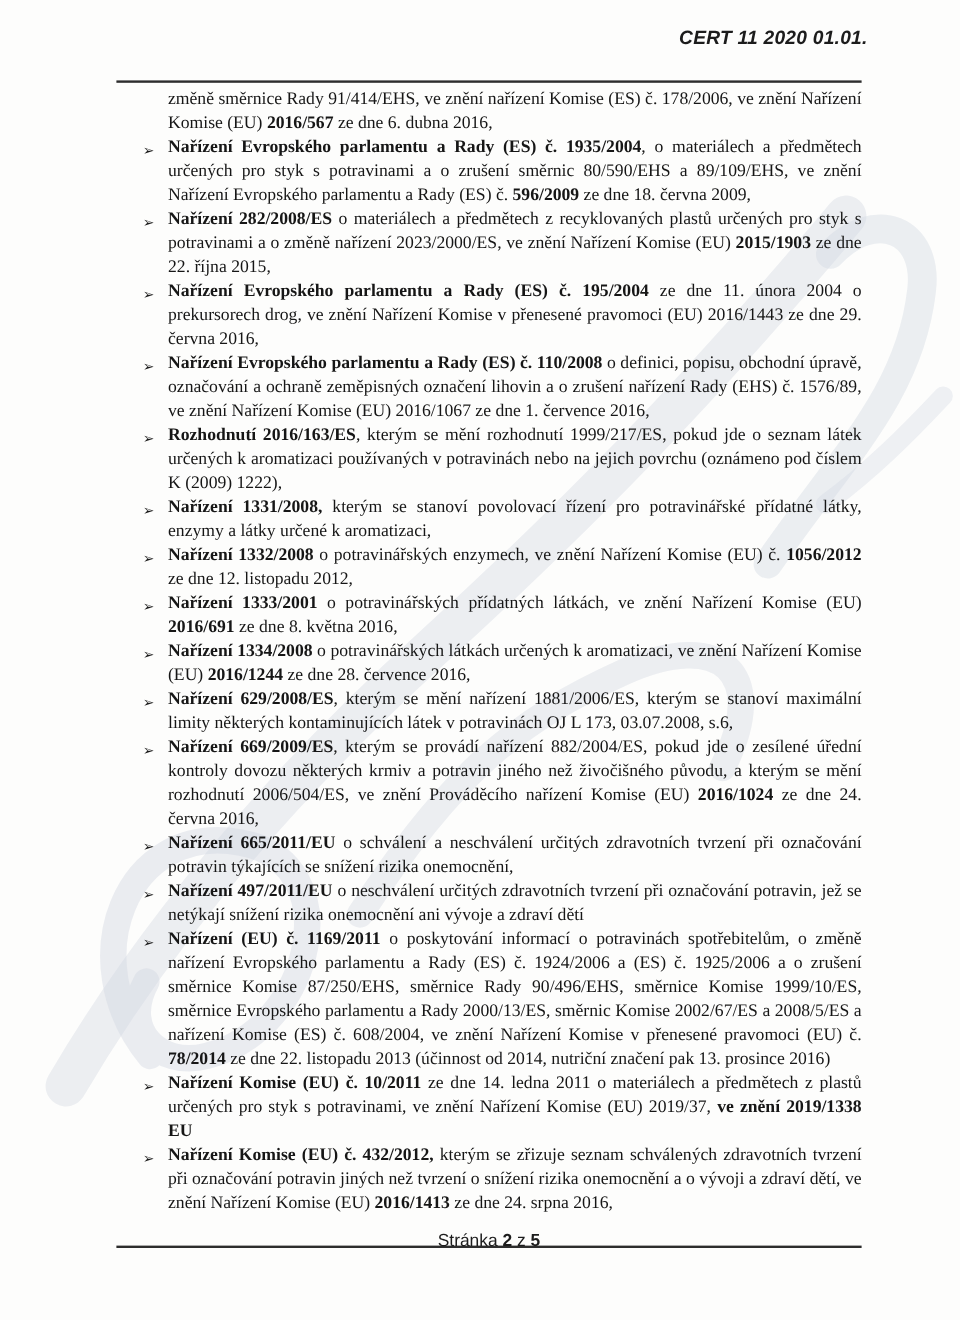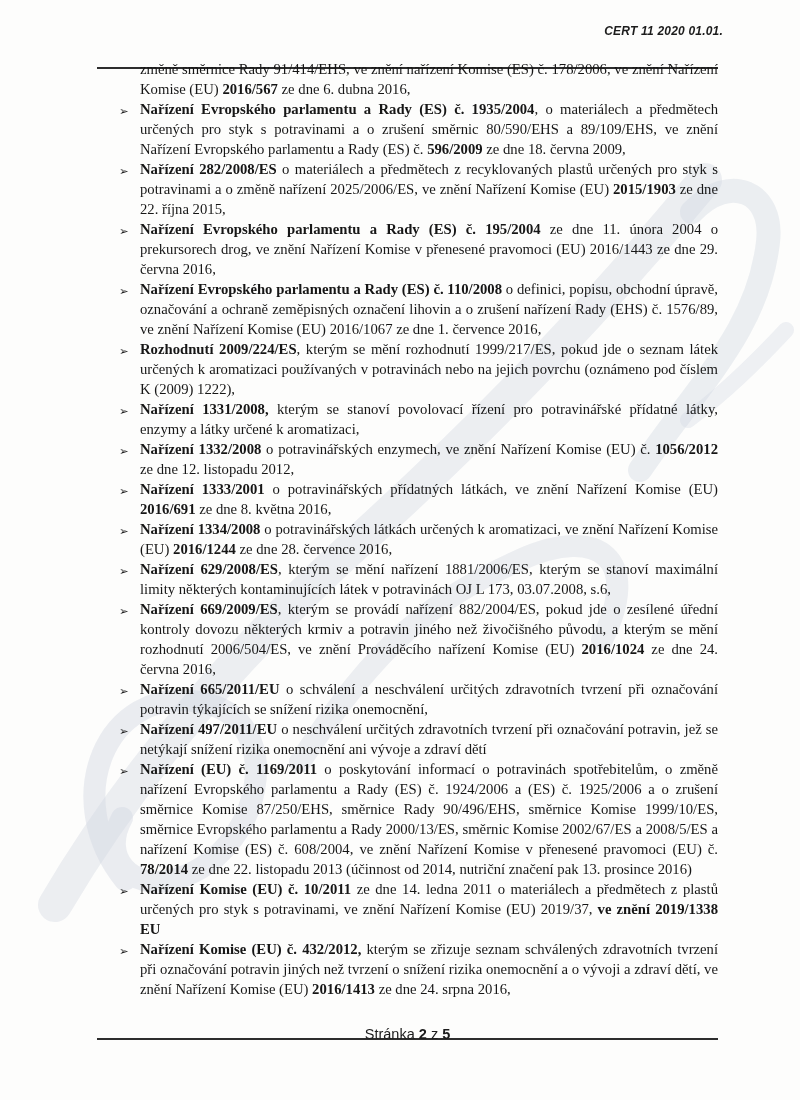--- a/index.html
+++ b/index.html
@@ -22,39 +22,39 @@
   }
   .doc-header {
     position: absolute;
     top: 24px;
     left: 97px;
     width: 626px;
     text-align: right;
     font-family: "Liberation Sans", sans-serif;
     font-style: italic;
     font-weight: bold;
-    font-size: 12px;
+    font-size: 16px;
     letter-spacing: 0.2px;
     color: #1c1c1c;
     z-index: 1;
   }
   .rule {
     position: absolute;
     left: 97px;
     width: 621px;
     height: 2px;
     background: #2d2d2d;
     z-index: 1;
   }
   .rule-top { top: 67px; }
   .rule-bottom { top: 1038px; }
   .content {
     position: absolute;
     left: 97px;
-    top: 59px;
+    top: 73px;
     width: 621px;
     font-size: 14.7px;
     line-height: 20px;
     text-align: justify;
     z-index: 1;
   }
   .item {
     position: relative;
     padding-left: 43px;
     text-align: justify;
@@ -98,24 +98,24 @@
   <div class="doc-header">
     <span>CERT 11 2020 01.01.</span>
   </div>
 
   <div class="rule rule-top"></div>
 
   <div class="content">
     <div id="regulation-list">
         <div class="item"><span>změně směrnice Rady 91/414/EHS, ve znění nařízení Komise (ES) č. 178/2006, ve znění Nařízení Komise (EU) </span><span class="b">2016/567</span><span> ze dne 6. dubna 2016,</span></div>
         <div class="item"><span class="marker">➢</span><span class="b">Nařízení Evropského parlamentu a Rady (ES) č. 1935/2004</span><span>, o materiálech a předmětech určených pro styk s potravinami a o zrušení směrnic 80/590/EHS a 89/109/EHS, ve znění Nařízení Evropského parlamentu a Rady (ES) č. </span><span class="b">596/2009</span><span> ze dne 18. června 2009,</span></div>
-        <div class="item"><span class="marker">➢</span><span class="b">Nařízení 282/2008/ES</span><span> o materiálech a předmětech z recyklovaných plastů určených pro styk s potravinami a o změně nařízení 2025/2006/ES, ve znění Nařízení Komise (EU) </span><span class="b">2015/1903</span><span> ze dne 22. října 2015,</span></div>
+        <div class="item"><span class="marker">➢</span><span class="b">Nařízení 282/2008/ES</span><span> o materiálech a předmětech z recyklovaných plastů určených pro styk s potravinami a o změně nařízení 2023/2000/ES, ve znění Nařízení Komise (EU) </span><span class="b">2015/1903</span><span> ze dne 22. října 2015,</span></div>
         <div class="item"><span class="marker">➢</span><span class="b">Nařízení Evropského parlamentu a Rady (ES) č. 195/2004</span><span> ze dne 11. února 2004 o prekursorech drog, ve znění Nařízení Komise v přenesené pravomoci (EU) 2016/1443 ze dne 29. června 2016,</span></div>
         <div class="item"><span class="marker">➢</span><span class="b">Nařízení Evropského parlamentu a Rady (ES) č. 110/2008</span><span> o definici, popisu, obchodní úpravě, označování a ochraně zeměpisných označení lihovin a o zrušení nařízení Rady (EHS) č. 1576/89, ve znění Nařízení Komise (EU) 2016/1067 ze dne 1. července 2016,</span></div>
-        <div class="item"><span class="marker">➢</span><span class="b">Rozhodnutí 2009/224/ES</span><span>, kterým se mění rozhodnutí 1999/217/ES, pokud jde o seznam látek určených k aromatizaci používaných v potravinách nebo na jejich povrchu (oznámeno pod číslem K (2009) 1222),</span></div>
+        <div class="item"><span class="marker">➢</span><span class="b">Rozhodnutí 2016/163/ES</span><span>, kterým se mění rozhodnutí 1999/217/ES, pokud jde o seznam látek určených k aromatizaci používaných v potravinách nebo na jejich povrchu (oznámeno pod číslem K (2009) 1222),</span></div>
         <div class="item"><span class="marker">➢</span><span class="b">Nařízení 1331/2008,</span><span> kterým se stanoví povolovací řízení pro potravinářské přídatné látky, enzymy a látky určené k aromatizaci,</span></div>
         <div class="item"><span class="marker">➢</span><span class="b">Nařízení 1332/2008</span><span> o potravinářských enzymech, ve znění Nařízení Komise (EU) č. </span><span class="b">1056/2012</span><span> ze dne 12. listopadu 2012,</span></div>
         <div class="item"><span class="marker">➢</span><span class="b">Nařízení 1333/2001</span><span> o potravinářských přídatných látkách, ve znění Nařízení Komise (EU) </span><span class="b">2016/691</span><span> ze dne 8. května 2016,</span></div>
         <div class="item"><span class="marker">➢</span><span class="b">Nařízení 1334/2008</span><span> o potravinářských látkách určených k aromatizaci, ve znění Nařízení Komise (EU) </span><span class="b">2016/1244</span><span> ze dne 28. července 2016,</span></div>
         <div class="item"><span class="marker">➢</span><span class="b">Nařízení 629/2008/ES</span><span>, kterým se mění nařízení 1881/2006/ES, kterým se stanoví maximální limity některých kontaminujících látek v potravinách OJ L 173, 03.07.2008, s.6,</span></div>
         <div class="item"><span class="marker">➢</span><span class="b">Nařízení 669/2009/ES</span><span>, kterým se provádí nařízení 882/2004/ES, pokud jde o zesílené úřední kontroly dovozu některých krmiv a potravin jiného než živočišného původu, a kterým se mění rozhodnutí 2006/504/ES, ve znění Prováděcího nařízení Komise (EU) </span><span class="b">2016/1024</span><span> ze dne 24. června 2016,</span></div>
         <div class="item"><span class="marker">➢</span><span class="b">Nařízení 665/2011/EU</span><span> o schválení a neschválení určitých zdravotních tvrzení při označování potravin týkajících se snížení rizika onemocnění,</span></div>
         <div class="item"><span class="marker">➢</span><span class="b">Nařízení 497/2011/EU</span><span> o neschválení určitých zdravotních tvrzení při označování potravin, jež se netýkají snížení rizika onemocnění ani vývoje a zdraví dětí</span></div>
         <div class="item"><span class="marker">➢</span><span class="b">Nařízení (EU) č. 1169/2011</span><span> o poskytování informací o potravinách spotřebitelům, o změně nařízení Evropského parlamentu a Rady (ES) č. 1924/2006 a (ES) č. 1925/2006 a o zrušení směrnice Komise 87/250/EHS, směrnice Rady 90/496/EHS, směrnice Komise 1999/10/ES, směrnice Evropského parlamentu a Rady 2000/13/ES, směrnic Komise 2002/67/ES a 2008/5/ES a nařízení Komise (ES) č. 608/2004, ve znění Nařízení Komise v přenesené pravomoci (EU) č. </span><span class="b">78/2014</span><span> ze dne 22. listopadu 2013 (účinnost od 2014, nutriční značení pak 13. prosince 2016)</span></div>
         <div class="item"><span class="marker">➢</span><span class="b">Nařízení Komise (EU) č. 10/2011</span><span> ze dne 14. ledna 2011 o materiálech a předmětech z plastů určených pro styk s potravinami, ve znění Nařízení Komise (EU) 2019/37, </span><span class="b">ve znění 2019/1338 EU</span></div>

